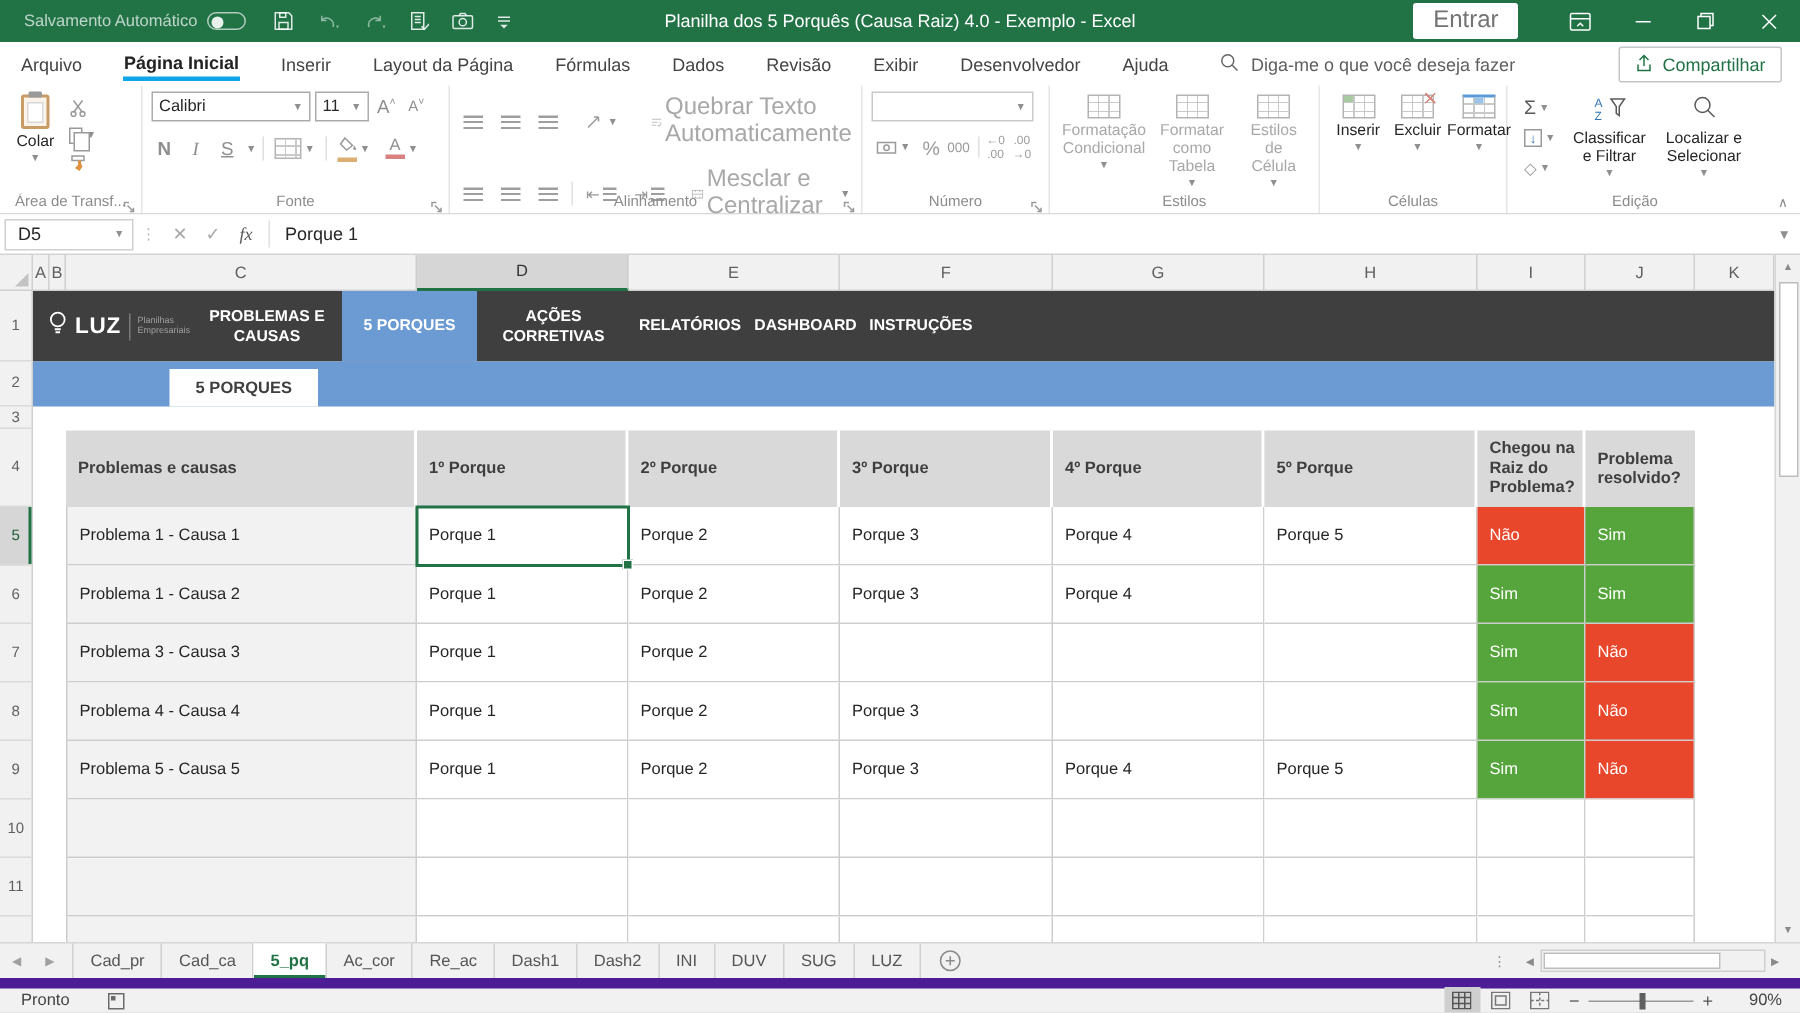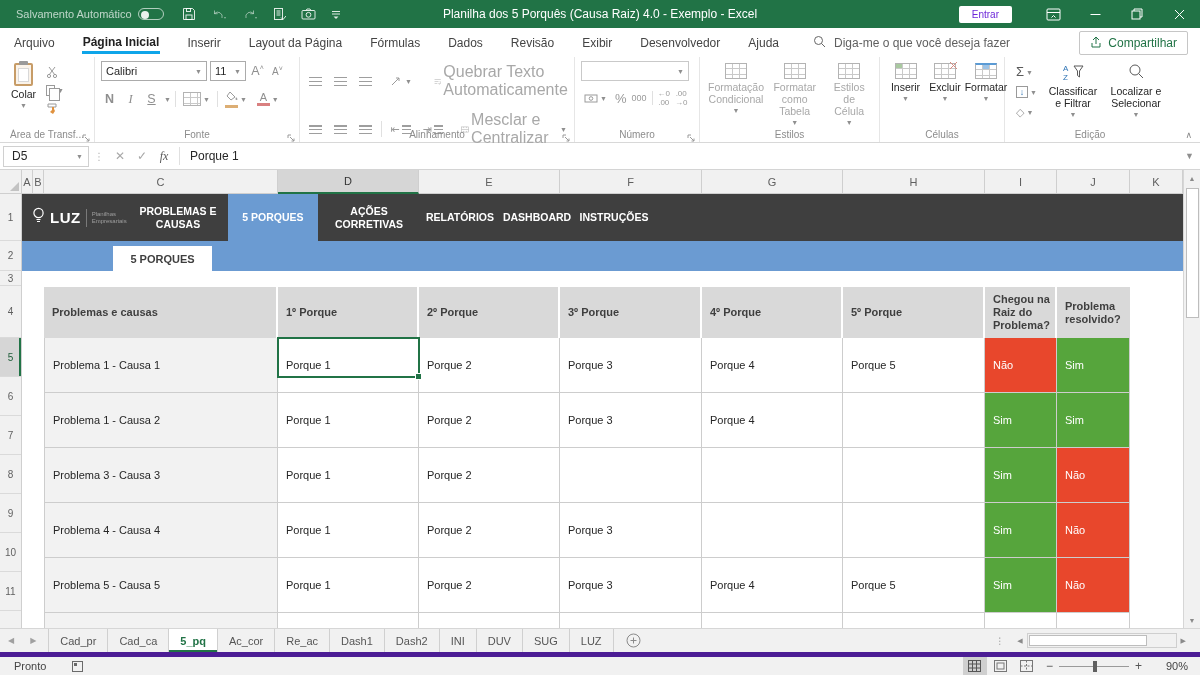--- a/index.html
+++ b/index.html
@@ -8,21 +8,21 @@
 
   
   .titlebar{position:absolute;top:0;left:0;right:0;height:28px;background:#217346;display:flex;align-items:center;color:#fff}
   .autosave{margin-left:16px;font-size:11px;color:rgba(255,255,255,.7);display:flex;align-items:center;gap:6px;white-space:nowrap}
   .toggle{width:26px;height:12px;border:1px solid rgba(255,255,255,.65);border-radius:6px;position:relative}
   .toggle::after{content:"";position:absolute;left:2px;top:2px;width:8px;height:8px;border-radius:50%;background:#fff;opacity:.9}
   .qat{display:flex;align-items:center;gap:15px;margin-left:18px}
   .qat svg{display:block}
   .wtitle{position:absolute;left:50%;transform:translateX(-50%);font-size:12px;white-space:nowrap;color:#fff}
   .win-right{margin-left:auto;display:flex;align-items:center;height:100%}
-  .entrar{background:#fff;color:#6d28d9;font-size:10px;padding:3px 13px;border-radius:2px;margin-right:20px;cursor:default}
+  .entrar{background:#fff;color:#737373;font-size:16px;padding:3px 13px;border-radius:2px;margin-right:20px;cursor:default}
   .win-btn{width:42px;height:100%;display:flex;align-items:center;justify-content:center;font-size:13px;color:#fff}
 
   
   .tabsrow{position:absolute;top:28px;left:0;right:0;height:29px;background:#fff;display:flex;align-items:center}
   .rtab{padding:0 13px;font-size:12px;color:#444;height:100%;display:flex;align-items:center}
   .rtab span{padding:4px 1px}
   .rtab.active{font-weight:bold;color:#222}
   .rtab.active span{border-bottom:3px solid #0ea5e9;padding-bottom:2px}
   .tellme{display:flex;align-items:center;gap:8px;margin-left:20px;color:#5f5f5f;font-size:12px}
   .share{margin-left:auto;margin-right:12px;border:1px solid #c6c6c6;border-radius:2px;padding:3px 10px;color:#217346;display:flex;gap:6px;align-items:center;font-size:12px}
@@ -89,21 +89,21 @@
   .logo-sub{font-size:6px;line-height:7px;color:#9f9f9f}
   .nav-item{display:flex;align-items:center;justify-content:center;text-align:center;font-size:10.5px;font-weight:bold;line-height:13px;flex-shrink:0;padding:0 6px}
   .nav-item.active{background:#6b9bd2}
   .band-blue{position:absolute;left:22px;top:241px;width:1161px;height:30px;background:#6b9bd2}
   .subtab{position:absolute;left:91px;top:5px;width:99px;height:25px;background:#fff;display:flex;align-items:center;justify-content:center;font-weight:bold;font-size:11px;color:#3f3f3f}
 
   
   .thead{position:absolute;left:44px;top:287px;width:1086px;height:51px;display:flex}
   .th{background:#d9d9d9;display:flex;align-items:center;padding:0 8px;font-weight:bold;font-size:11px;color:#3f3f3f;border-right:2px solid #fff;line-height:13px;flex-shrink:0}
   .tbody{position:absolute;left:44px;top:338px;width:1086px;border-top:0}
-  .trow{display:flex;height:55px}
+  .trow{display:flex;height:39px}
   .trow.partial{height:17px;overflow:hidden}
   .td{border-right:1px solid #cdcdcd;border-bottom:1px solid #cdcdcd;display:flex;align-items:center;padding:0 8px;font-size:11px;color:#262626;background:#fff;flex-shrink:0}
   .td.first{background:#f2f2f2;border-left:1px solid #cdcdcd}
   .td.yes{background:#56a53c;color:#fff}
   .td.no{background:#e8472c;color:#fff}
   .selbox{position:absolute;left:277px;top:337px;width:143px;height:41px;border:2px solid #217346;pointer-events:none}
   .selbox::after{content:"";position:absolute;right:-4px;bottom:-4px;width:5px;height:5px;background:#217346;border:1px solid #fff}
 
   
   .vscroll{position:absolute;right:0;top:170px;width:17px;bottom:47px;background:#f1f1f1;border-left:1px solid #d6d6d6;display:flex;flex-direction:column;align-items:center}
@@ -117,21 +117,21 @@
   .stab{display:flex;align-items:center;padding:0 11px;border-right:1px solid #d0d0d0;height:100%}
   .stab.active{background:#fff;color:#217346;font-weight:bold;box-shadow:inset 0 -2px 0 #217346}
   .addsheet{margin-left:12px;display:flex;align-items:center}
   .sdots{margin-left:auto;color:#8a8a8a;font-size:9px;letter-spacing:1px}
   .hscroll{display:flex;align-items:center;margin:0 10px 0 8px;gap:0}
   .hbtn{font-size:7px;color:#8a8a8a;padding:0 4px}
   .htrack{width:150px;height:15px;border:1px solid #cfcfcf;background:#f1f1f1;position:relative}
   .hthumb{position:absolute;left:1px;top:1px;bottom:1px;width:118px;background:#fff;border:1px solid #bdbdbd}
 
   
-  .statusbar{position:absolute;left:0;right:0;bottom:0;height:23px;background:#f1f1f1;border-top:5px solid #4c1d95;display:flex;align-items:center;font-size:11px;color:#444}
+  .statusbar{position:absolute;left:0;right:0;bottom:0;height:23px;background:#f1f1f1;border-top:7px solid #4c1d95;display:flex;align-items:center;font-size:11px;color:#444}
   .smode{margin-left:14px}
   .macro{margin-left:26px;width:11px;height:11px;border:1px solid #6a6a6a;position:relative}
   .macro::before{content:"";position:absolute;left:1px;top:1px;width:3px;height:3px;background:#6a6a6a}
   .sb-right{margin-left:auto;display:flex;align-items:center}
   .view-ico{width:24px;height:19px;display:flex;align-items:center;justify-content:center;margin:0 1px}
   .view-ico.on{background:#cfcfcf}
   .zminus,.zplus{font-size:12px;color:#555;padding:0 6px}
   .ztrack{width:70px;height:1px;background:#9a9a9a;position:relative}
   .zthumb{position:absolute;left:48%;top:-5px;width:4px;height:11px;background:#5f5f5f}
   .zlabel{width:36px;text-align:right;margin:0 12px 0 4px}

